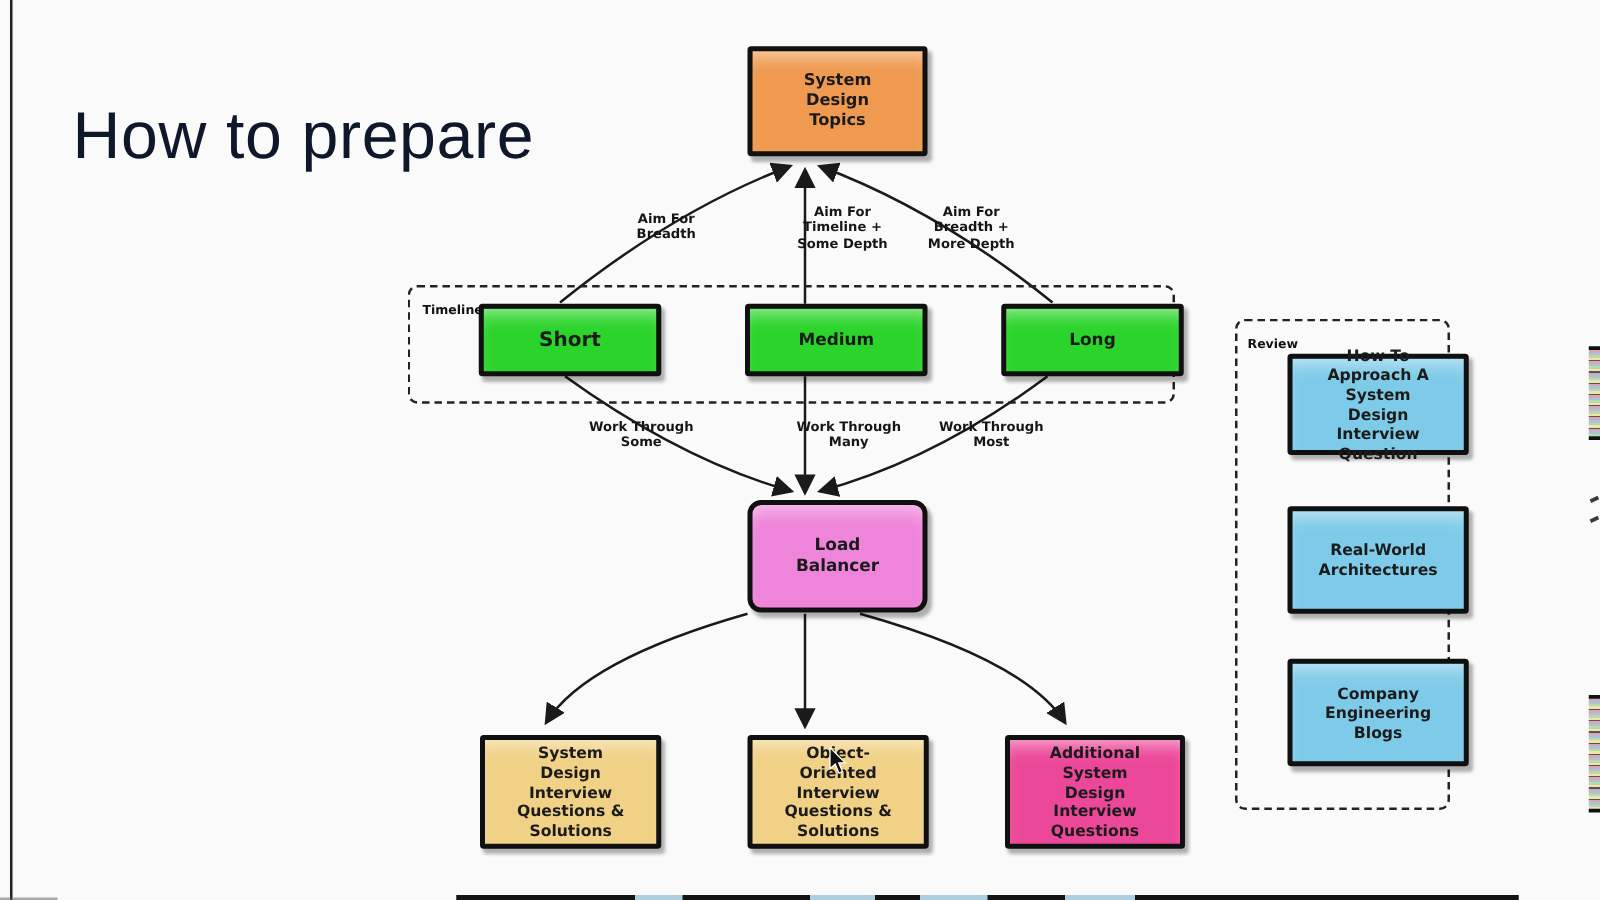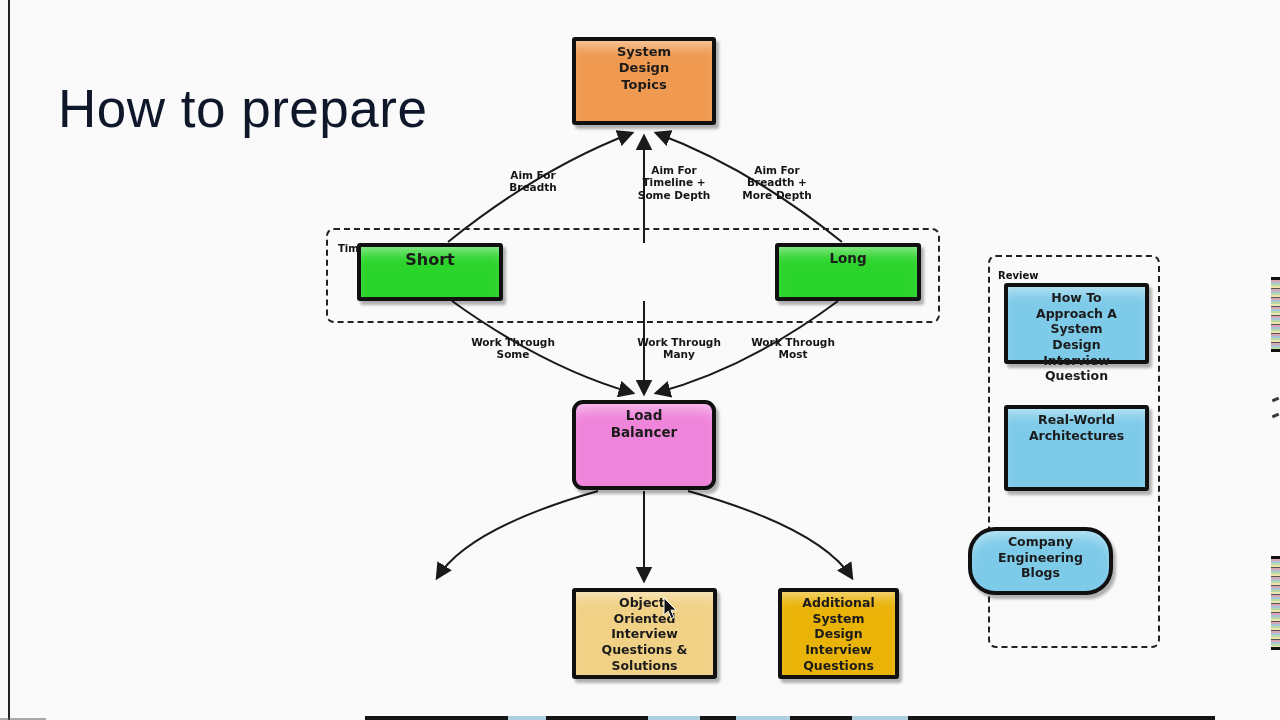--- a/index.html
+++ b/index.html
@@ -7,24 +7,25 @@
     position:relative; width:1280px; height:720px; overflow:hidden;
     background:#fafafa; font-family:"DejaVu Sans",sans-serif;
   }
   .left-edge-line{position:absolute;left:8px;top:0;width:2px;height:720px;background:#222;}
   .page-title{
     position:absolute;left:58px;top:78px;font-family:"Liberation Sans",sans-serif;
     font-size:53px;color:#0f172a;font-weight:400;letter-spacing:0.5px;
   }
   .node{
     position:absolute;border:4px solid #101010;border-radius:3px;
-    display:flex;justify-content:center;text-align:center;
+    display:flex;align-items:center;justify-content:center;text-align:center;
     font-weight:bold;color:#1b1b1b;box-sizing:border-box;padding:3px 22px;
     box-shadow:3px 4px 3px rgba(0,0,0,0.30), inset 0 12px 14px -8px rgba(255,255,255,0.55);
     line-height:1.25;
+    margin-left:26px;
   }
   .group{
     position:absolute;border:2px dashed #222;border-radius:8px;box-sizing:border-box;
     background:transparent;
   }
   .group-label{
     position:absolute;left:10px;top:13px;font-size:10px;font-weight:bold;color:#111;
   }
   .edge-label{
     position:absolute;transform:translateX(-50%);text-align:center;
@@ -78,42 +79,48 @@
     <span class="group-label" style="left:8px;">Review</span>
   </div>
 
   <div class="node" style="left: 572px; top: 37px; width: 144px; height: 88px; font-size: 13px; background-color: rgb(239, 154, 80);">
     <span>System Design Topics</span>
   </div>
 
   <div class="node" style="left: 357px; top: 243px; width: 146px; height: 58px; font-size: 16px; background-color: rgb(43, 212, 43);">
     <span>Short</span>
   </div>
+  <div class="node" style="left: 570px; top: 243px; width: 146px; height: 58px; font-size: 13.5px; background-color: rgb(43, 212, 43);">
+    <span>Medium</span>
+  </div>
   <div class="node" style="left: 775px; top: 243px; width: 146px; height: 58px; font-size: 13.5px; background-color: rgb(43, 212, 43);">
     <span>Long</span>
   </div>
 
   <div class="node" style="left: 572px; top: 400px; width: 144px; height: 90px; font-size: 13.5px; background-color: rgb(239, 133, 218); border-radius: 11px;">
     <span>Load Balancer</span>
   </div>
 
+  <div class="node" style="left: 358px; top: 588px; width: 145px; height: 91px; font-size: 12.5px; background-color: rgb(241, 209, 134);">
+    <span>System Design Interview Questions &amp; Solutions</span>
+  </div>
   <div class="node" style="left: 572px; top: 588px; width: 145px; height: 91px; font-size: 12.5px; background-color: rgb(241, 209, 134);">
     <span>Object-Oriented Interview Questions &amp; Solutions</span>
   </div>
-  <div class="node" style="left: 778px; top: 588px; width: 121px; height: 91px; font-size: 12.5px; background-color: #eab308;">
+  <div class="node" style="left: 778px; top: 588px; width: 144px; height: 91px; font-size: 12.5px; background-color: #ec4899;">
     <span>Additional System Design Interview Questions</span>
   </div>
 
   <div class="node" style="left: 1004px; top: 283px; width: 145px; height: 81px; font-size: 12.5px; background-color: rgb(126, 203, 233);">
     <span>How To Approach A System Design Interview Question</span>
   </div>
   <div class="node" style="left: 1004px; top: 405px; width: 145px; height: 86px; font-size: 12.5px; background-color: rgb(126, 203, 233);">
     <span>Real-World Architectures</span>
   </div>
-  <div class="node" style="left: 968px; top: 527px; width: 145px; height: 68px; font-size: 12.5px; background-color: rgb(126, 203, 233); border-radius: 27px;">
+  <div class="node" style="left: 1004px; top: 527px; width: 145px; height: 86px; font-size: 12.5px; background-color: rgb(126, 203, 233);">
     <span>Company Engineering Blogs</span>
   </div>
 
   <div class="edge-label" style="left:533px;top:169px;width:58px;">Aim For Breadth</div>
   <div class="edge-label" style="left:674px;top:164px;width:74px;">Aim For Timeline + Some Depth</div>
   <div class="edge-label" style="left:777px;top:164px;width:74px;">Aim For Breadth + More Depth</div>
   <div class="edge-label" style="left:513px;top:336px;width:86px;">Work Through Some</div>
   <div class="edge-label" style="left:679px;top:336px;width:86px;">Work Through Many</div>
   <div class="edge-label" style="left:773px;top:336px;width:86px;margin-left:20px;">Work Through Most</div>
 

